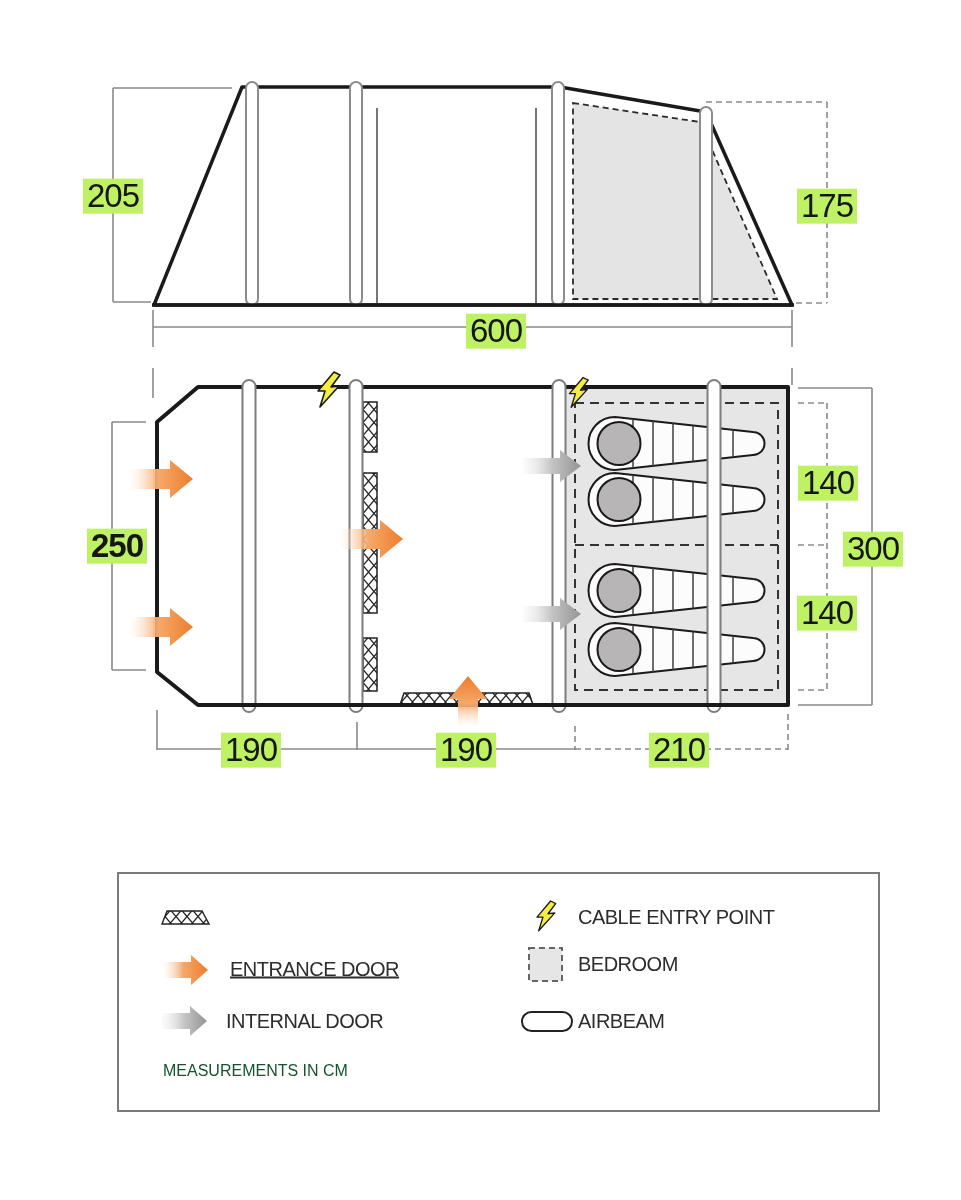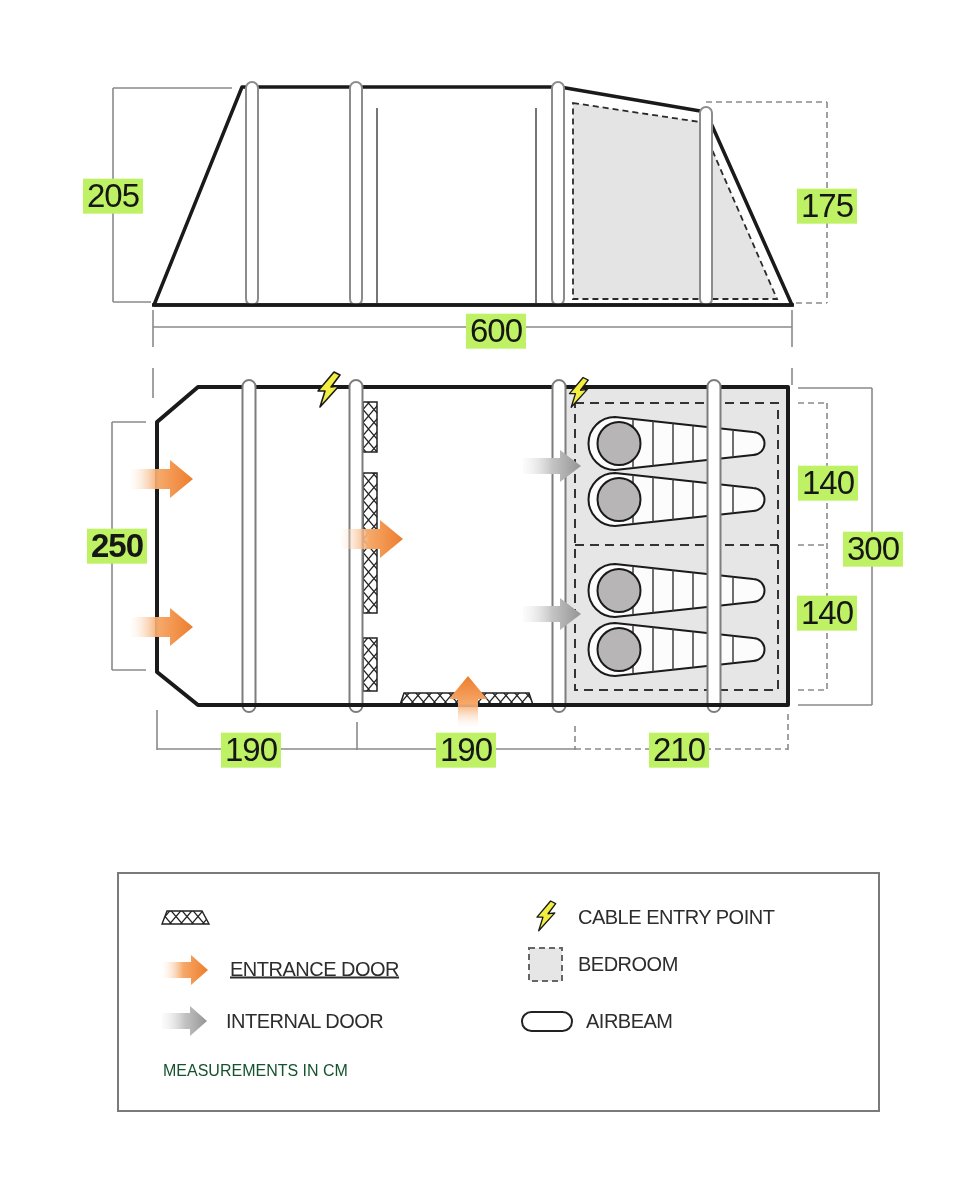--- a/index.html
+++ b/index.html
@@ -172,16 +172,16 @@
   <div class="dim-label" style="left:827px;top:613px;">140</div>
   <div class="dim-label" style="left:873px;top:549px;">300</div>
   <div class="dim-label" style="left:251px;top:750px;">190</div>
   <div class="dim-label" style="left:466px;top:750px;">190</div>
   <div class="dim-label" style="left:679px;top:750px;">210</div>
 
   <div class="legend-label" style="left:230px;top:969px;text-decoration:underline;">ENTRANCE DOOR</div>
   <div class="legend-label" style="left:226px;top:1021px;">INTERNAL DOOR</div>
   <div class="legend-label" style="left:578px;top:917px;">CABLE ENTRY POINT</div>
   <div class="legend-label" style="left:578px;top:964px;">BEDROOM</div>
-  <div class="legend-label" style="left:578px;top:1021px;margin-left:8px;">AIRBEAM</div>
+  <div class="legend-label" style="left:578px;top:1021px;">AIRBEAM</div>
   <div class="legend-note" style="left:163px;top:1071px;">MEASUREMENTS IN CM</div>
 
 </div>
 
 </body></html>

